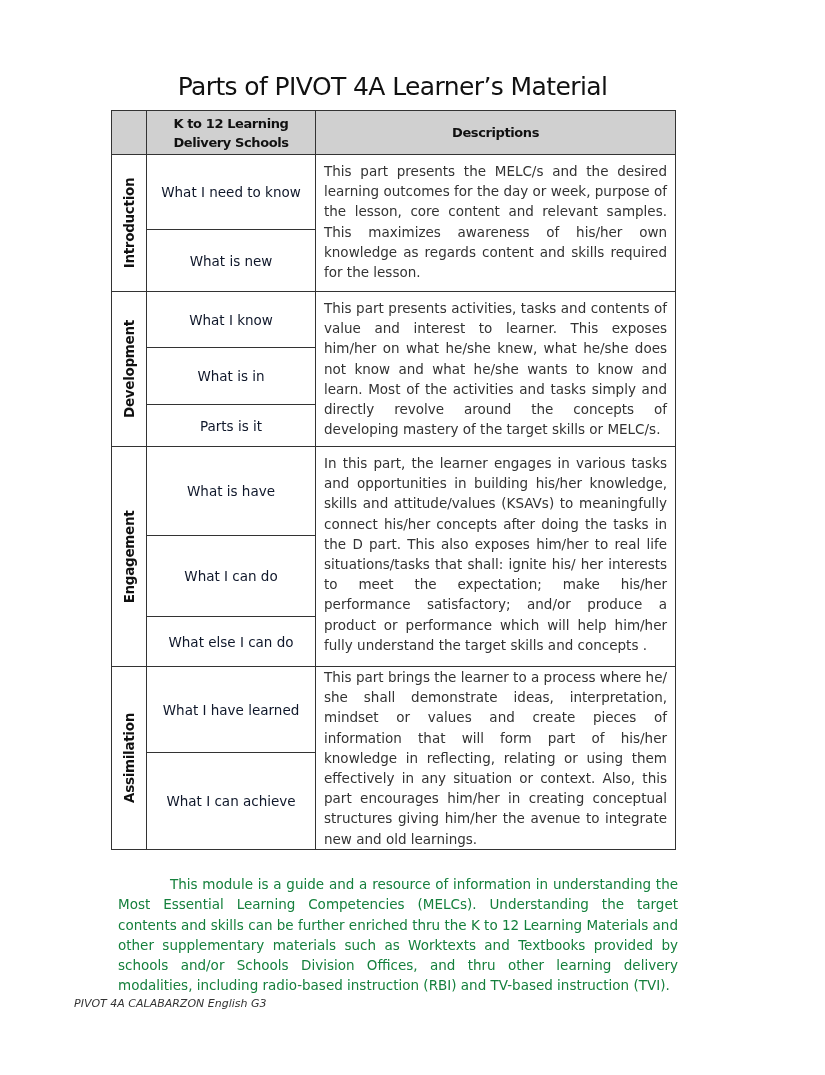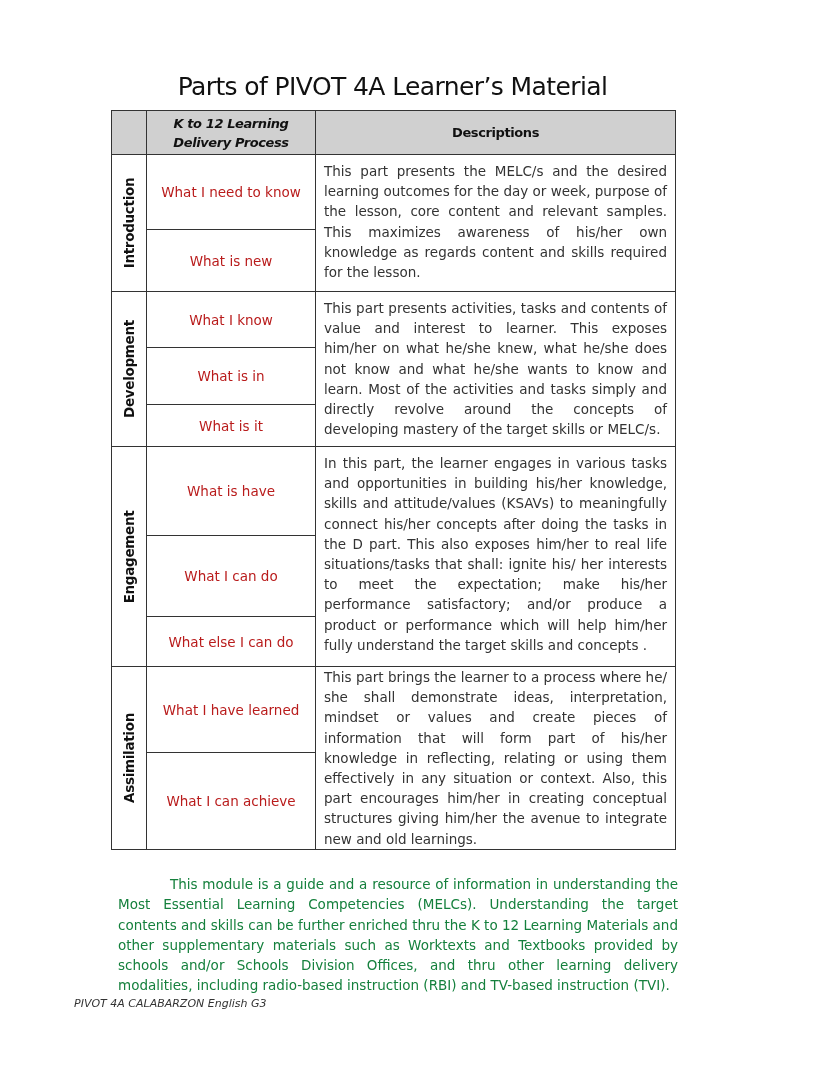--- a/index.html
+++ b/index.html
@@ -3,38 +3,38 @@
 <meta charset="utf-8">
 <style>
   html,body{margin:0;padding:0;background:#fff;}
   body{width:825px;height:1075px;position:relative;font-family:"DejaVu Sans",sans-serif;color:#222;overflow:hidden;}
   .title{position:absolute;left:0;width:785px;top:72px;text-align:center;font-size:25px;font-weight:normal;color:#111;letter-spacing:-0.6px;}
   table.parts{position:absolute;left:111px;top:110px;width:565px;border-collapse:collapse;}
   table.parts td, table.parts th{border:1.5px solid #333;padding:0;}
   th{background:#d0d0d0;font-size:13px;font-weight:bold;line-height:19px;color:#111;letter-spacing:-0.4px;}
   .phase{width:34px;position:relative;}
   .phase span{position:absolute;left:50%;top:50%;transform:translate(-50%,-50%) rotate(-90deg);white-space:nowrap;font-weight:bold;font-size:13.5px;color:#111;letter-spacing:-0.3px;}
-  .sub{width:168px;text-align:center;font-size:13.5px;color:#b91c1c;}
+  .sub{width:168px;text-align:center;font-size:13.5px;color:#0f172a;}
   .desc{font-size:13.5px;line-height:20.2px;text-align:justify;padding:0 8px 0 8px !important;color:#333;vertical-align:top;margin-top:28px;}
   .desc div{padding-top:6px;}
   .para{position:absolute;left:118px;top:874px;width:560px;font-size:13.5px;line-height:20.3px;text-align:justify;color:#15803d;text-indent:52px;}
   .footer{position:absolute;left:74px;top:997px;font-size:11px;font-style:italic;color:#333;}
 </style>
 </head>
 <body>
 
 <div class="title">Parts of PIVOT 4A Learner’s Material</div>
 
 <table class="parts">
   <tbody>
       <tr style="height:44px;">
     <th style="width:34px;"></th>
-    <th style="width:168px;font-style:italic;">
+    <th style="width:168px;">
       <span>K to 12 Learning</span><br>
-      <span>Delivery Process</span>
+      <span>Delivery Schools</span>
     </th>
     <th>Descriptions</th>
   </tr>
 
   <tr style="height:75px;">
     <td class="phase" rowspan="2">
           <span>Introduction</span>
         </td>
     <td class="sub">What I need to know</td>
     <td class="desc" rowspan="2">
@@ -51,21 +51,21 @@
         </td>
     <td class="sub">What I know</td>
     <td class="desc" rowspan="3">
           <div>This part presents activities, tasks and contents of value and interest to learner. This exposes him/her on what he/she knew, what he/she does not know and what he/she wants to know and learn. Most of the activities and tasks simply and directly revolve around the concepts of developing mastery of the target skills or MELC/s.</div>
         </td>
   </tr>
   <tr style="height:57px;">
     <td class="sub">What is in</td>
   </tr>
   <tr style="height:42px;">
-    <td class="sub">What is it</td>
+    <td class="sub">Parts is it</td>
   </tr>
 
   <tr style="height:89px;">
     <td class="phase" rowspan="3">
           <span>Engagement</span>
         </td>
     <td class="sub">What is have</td>
     <td class="desc" rowspan="3">
           <div>In this part, the learner engages in various tasks and opportunities in building his/her knowledge, skills and attitude/values (KSAVs) to meaningfully connect his/her concepts after doing the tasks in the D part. This also exposes him/her to real life situations/tasks that shall: ignite his/ her interests to meet the expectation; make his/her performance satisfactory; and/or produce a product or performance which will help him/her fully understand the target skills and concepts .</div>
         </td>

